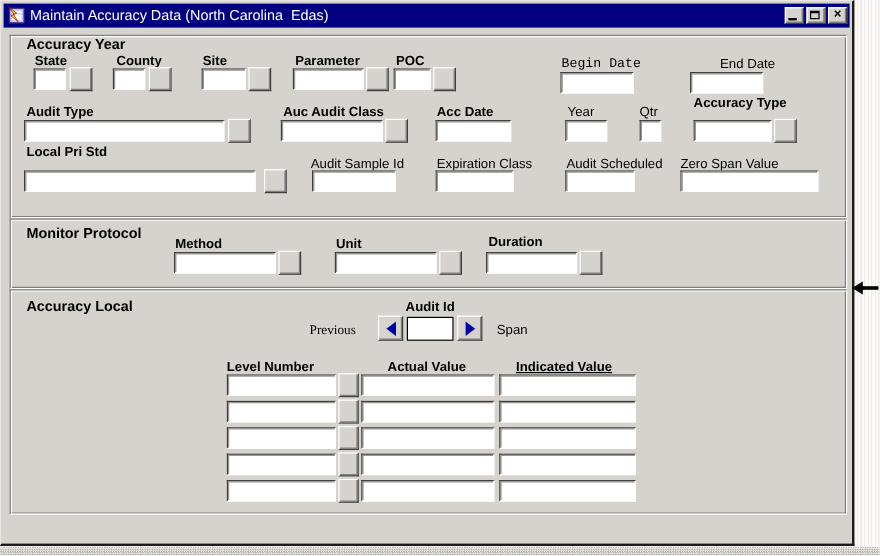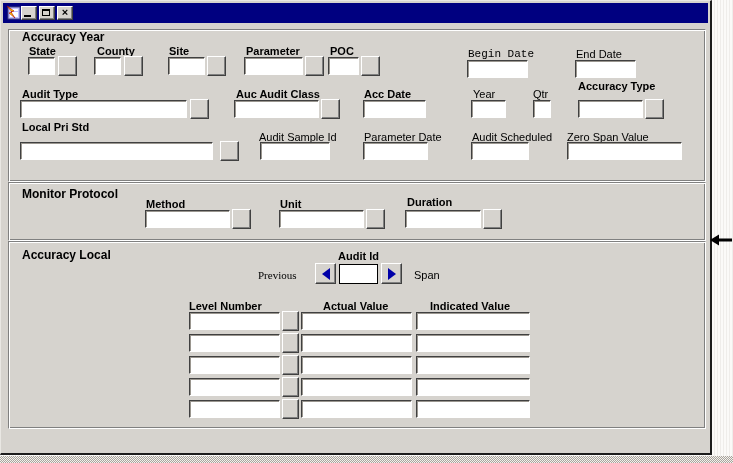--- a/index.html
+++ b/index.html
@@ -82,20 +82,21 @@
 
   <div class="window">
 
     <div class="titlebar">
       <svg width="16" height="16" viewBox="0 0 16 16">
         <rect x="3" y="2" width="12" height="12" fill="#c0c0ff" stroke="#404080"></rect>
         <rect x="5" y="4" width="8" height="2" fill="#ffffff"></rect>
         <rect x="5" y="7" width="8" height="5" fill="#ffffff"></rect>
         <polygon points="2,1 9,6 6,7 10,13 4,8 7,7" fill="#ffd800" stroke="#b00000" stroke-width="0.6"></polygon>
       </svg>
+      <span class="title-text">Maintain Accuracy Data (North Carolina  Edas)</span>
       <div class="tbtns">
         <div class="tbtn">
             <span class="glyph-min"></span>
           </div>
         <div class="tbtn">
             <span class="glyph-max"></span>
           </div>
         <div class="tbtn">
             <span class="glyph-close">×</span>
           </div>
@@ -121,21 +122,21 @@
     <input class="tf" style="left: 243px; top: 56px; width: 59px;" value="">
     <div class="lov" style="left:304px;top:55px;"></div>
 
     <span class="lbl b" style="left:329px;top:44px;">POC</span>
     <input class="tf" style="left: 327px; top: 56px; width: 31px;" value="">
     <div class="lov" style="left:360px;top:55px;"></div>
 
     <span class="lbl" style="left:467px;top:47px;font-family:Liberation Mono, monospace;">Begin Date</span>
     <input class="tf" style="left: 466px; top: 59px; width: 61px;" value="">
 
-    <span class="lbl" style="left:575px;top:47px;">End Date</span>
+    <span class="lbl" style="left:599px;top:47px;">End Date</span>
     <input class="tf" style="left: 574px; top: 59px; width: 61px;" value="">
 
     <span class="lbl b" style="left:21px;top:87px;">Audit Type</span>
     <input class="tf" style="left: 19px; top: 99px; width: 167px;" value="">
     <div class="lov" style="left:189px;top:98px;"></div>
 
     <span class="lbl b" style="left:235px;top:87px;">Auc Audit Class</span>
     <input class="tf" style="left: 233px; top: 99px; width: 85px;" value="">
     <div class="lov" style="left:320px;top:98px;"></div>
 
@@ -152,21 +153,21 @@
     <input class="tf" style="left: 577px; top: 99px; width: 65px;" value="">
     <div class="lov" style="left:644px;top:98px;"></div>
 
     <span class="lbl b" style="left:21px;top:120px;text-align:center;">Local Pri Std</span>
     <input class="tf" style="left: 19px; top: 141px; width: 193px;" value="">
     <div class="lov" style="left:219px;top:140px;"></div>
 
     <span class="lbl" style="left:258px;top:130px;">Audit Sample Id</span>
     <input class="tf" style="left: 259px; top: 141px; width: 70px;" value="">
 
-    <span class="lbl" style="left:363px;top:130px;">Parameter Date</span>
+    <span class="lbl" style="left:363px;top:130px;">Expiration Class</span>
     <input class="tf" style="left: 362px; top: 141px; width: 65px;" value="">
 
     <span class="lbl" style="left:471px;top:130px;">Audit Scheduled</span>
     <input class="tf" style="left: 470px; top: 141px; width: 58px;" value="">
 
     <span class="lbl" style="left:566px;top:130px;">Zero Span Value</span>
     <input class="tf" style="left: 566px; top: 141px; width: 115px;" value="">
 
     <div class="panel" style="top:181px;height:59px;"></div>
     <span class="section-title" style="left:21px;top:186px;">Monitor Protocol</span>
@@ -192,21 +193,21 @@
       <span class="tri tri-left"></span>
     </div>
     <input class="idf" style="left: 338px; top: 263px; width: 39px; height: 20px;" value="">
     <div class="navbtn" style="left:380px;top:262px;">
       <span class="tri tri-right"></span>
     </div>
     <span class="lbl" style="left:413px;top:268px;">Span</span>
 
     <span class="lbl b" style="left:188px;top:299px;">Level Number</span>
     <span class="lbl b" style="left:322px;top:299px;">Actual Value</span>
-    <span class="lbl b" style="left:429px;top:299px;">Indicated Value</span>
+    <span class="lbl b" style="left:429px;top:299px;text-decoration:underline;">Indicated Value</span>
 
     <div>
       <input class="tf" style="left: 188px; top: 311px; width: 91px;" value="">
       <div class="lov" style="left:281px;top:310px;width:17px;"></div>
       <input class="tf" style="left: 300px; top: 311px; width: 111px;" value="">
       <input class="tf" style="left: 415px; top: 311px; width: 114px;" value="">
     </div>
     <div>
       <input class="tf" style="left: 188px; top: 333px; width: 91px;" value="">
       <div class="lov" style="left:281px;top:332px;width:17px;"></div>

